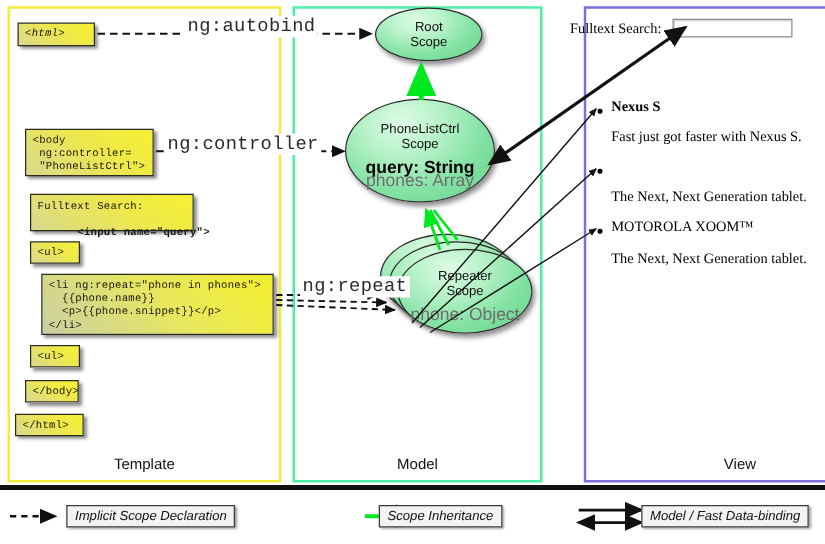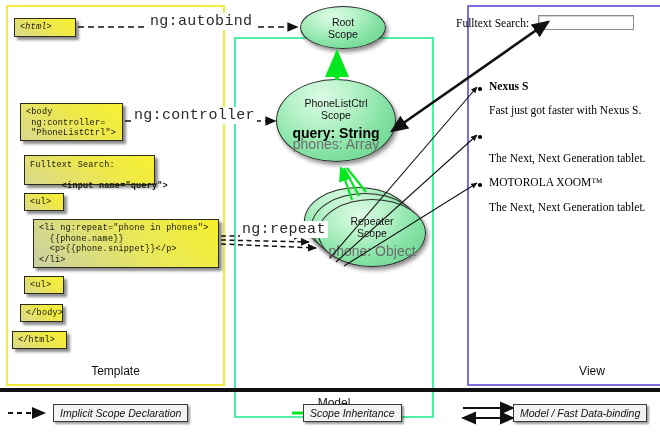--- a/index.html
+++ b/index.html
@@ -6,21 +6,21 @@
   body{width:660px;height:435px;overflow:hidden;
        font-family:"Liberation Sans",sans-serif;}
 
   #root{position:relative;width:660px;height:435px;background:#fff;}
 
   
   .panel{position:absolute;background:#fff;box-sizing:border-box;}
   .panel.tpl  {left:6px;  top:5px;  width:219px; height:381px;
                border:2px solid #f2ec3a;}
   .panel.mdl  {left:234px;top:5px;  width:200px; height:381px;
-               border:2px solid #4ef0a7;margin-top:32px;}
+               border:2px solid #4ef0a7;}
   .panel.viw  {left:467px;top:5px;  width:250px; height:381px;
                border:2px solid #7a6fdd;}
   .panel-title{position:absolute;bottom:6px;left:0;width:100%;
                text-align:center;font-size:12px;color:#111;
                font-family:"Liberation Sans",sans-serif;}
 
   
   .cbox{position:absolute;box-sizing:border-box;
         border:1.5px solid #2b2b18;
         background:linear-gradient(215deg,#f7f132 0%,#eee84b 42%,#d9d98e 100%);

